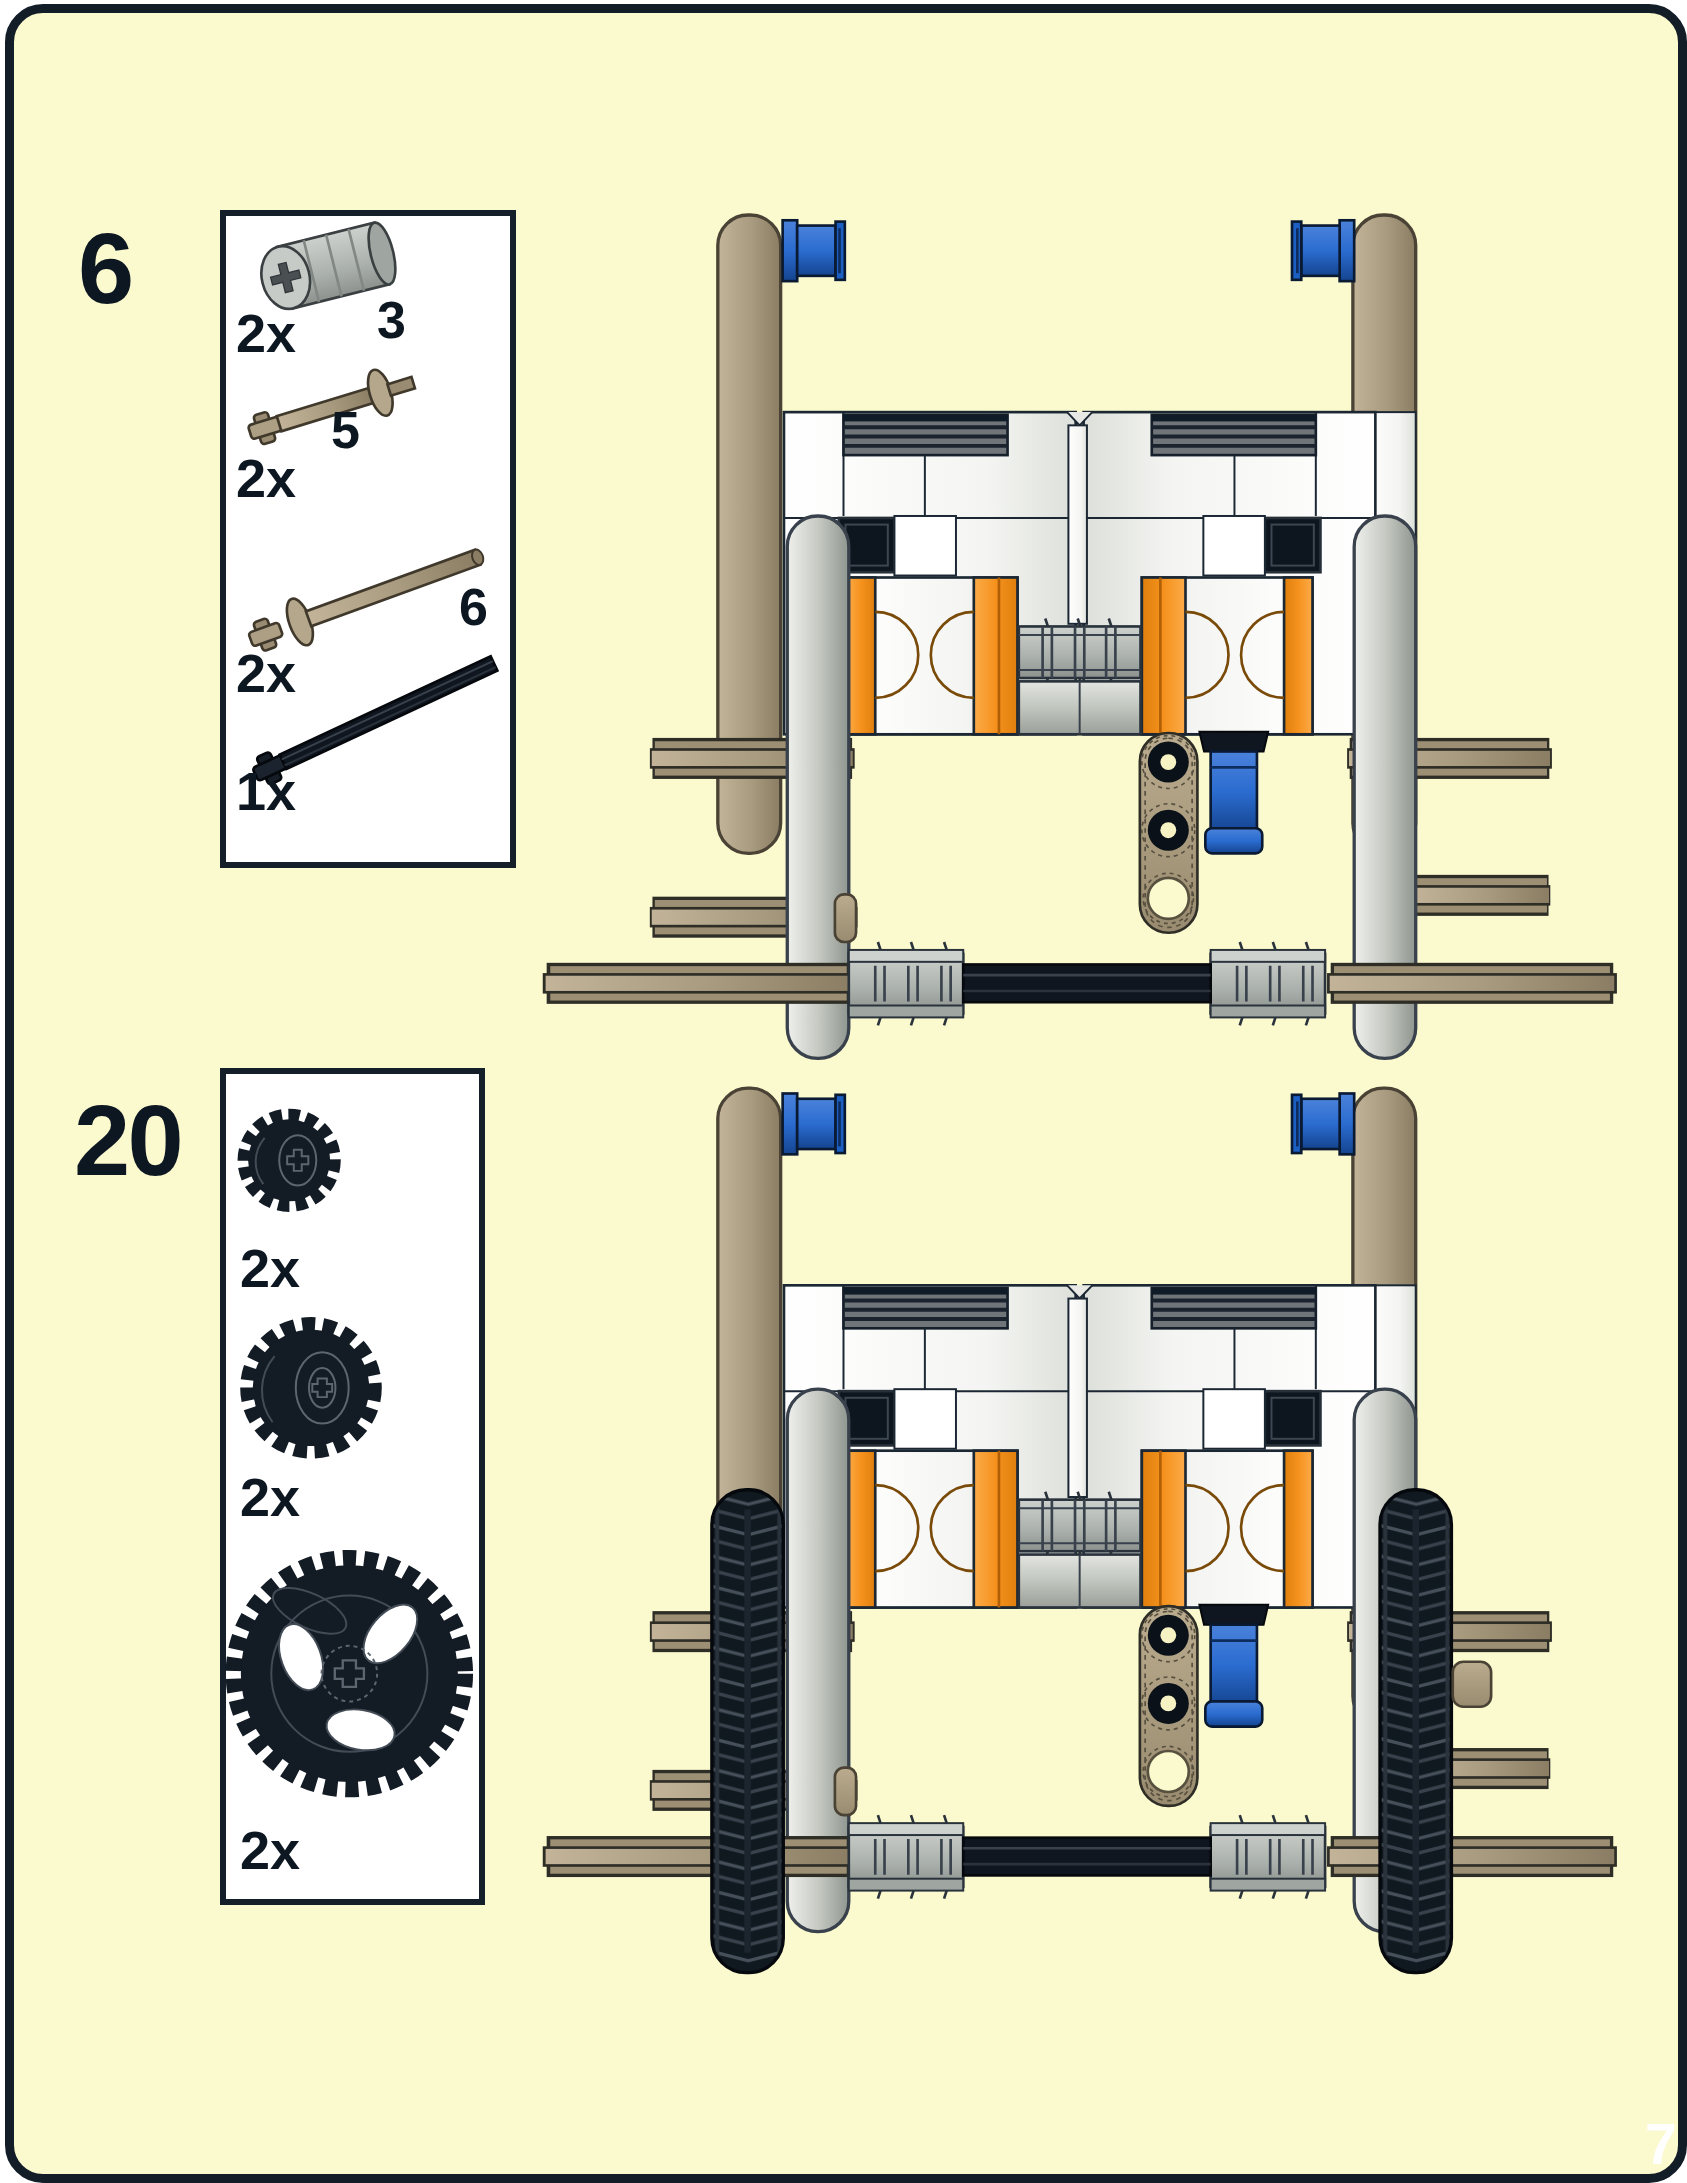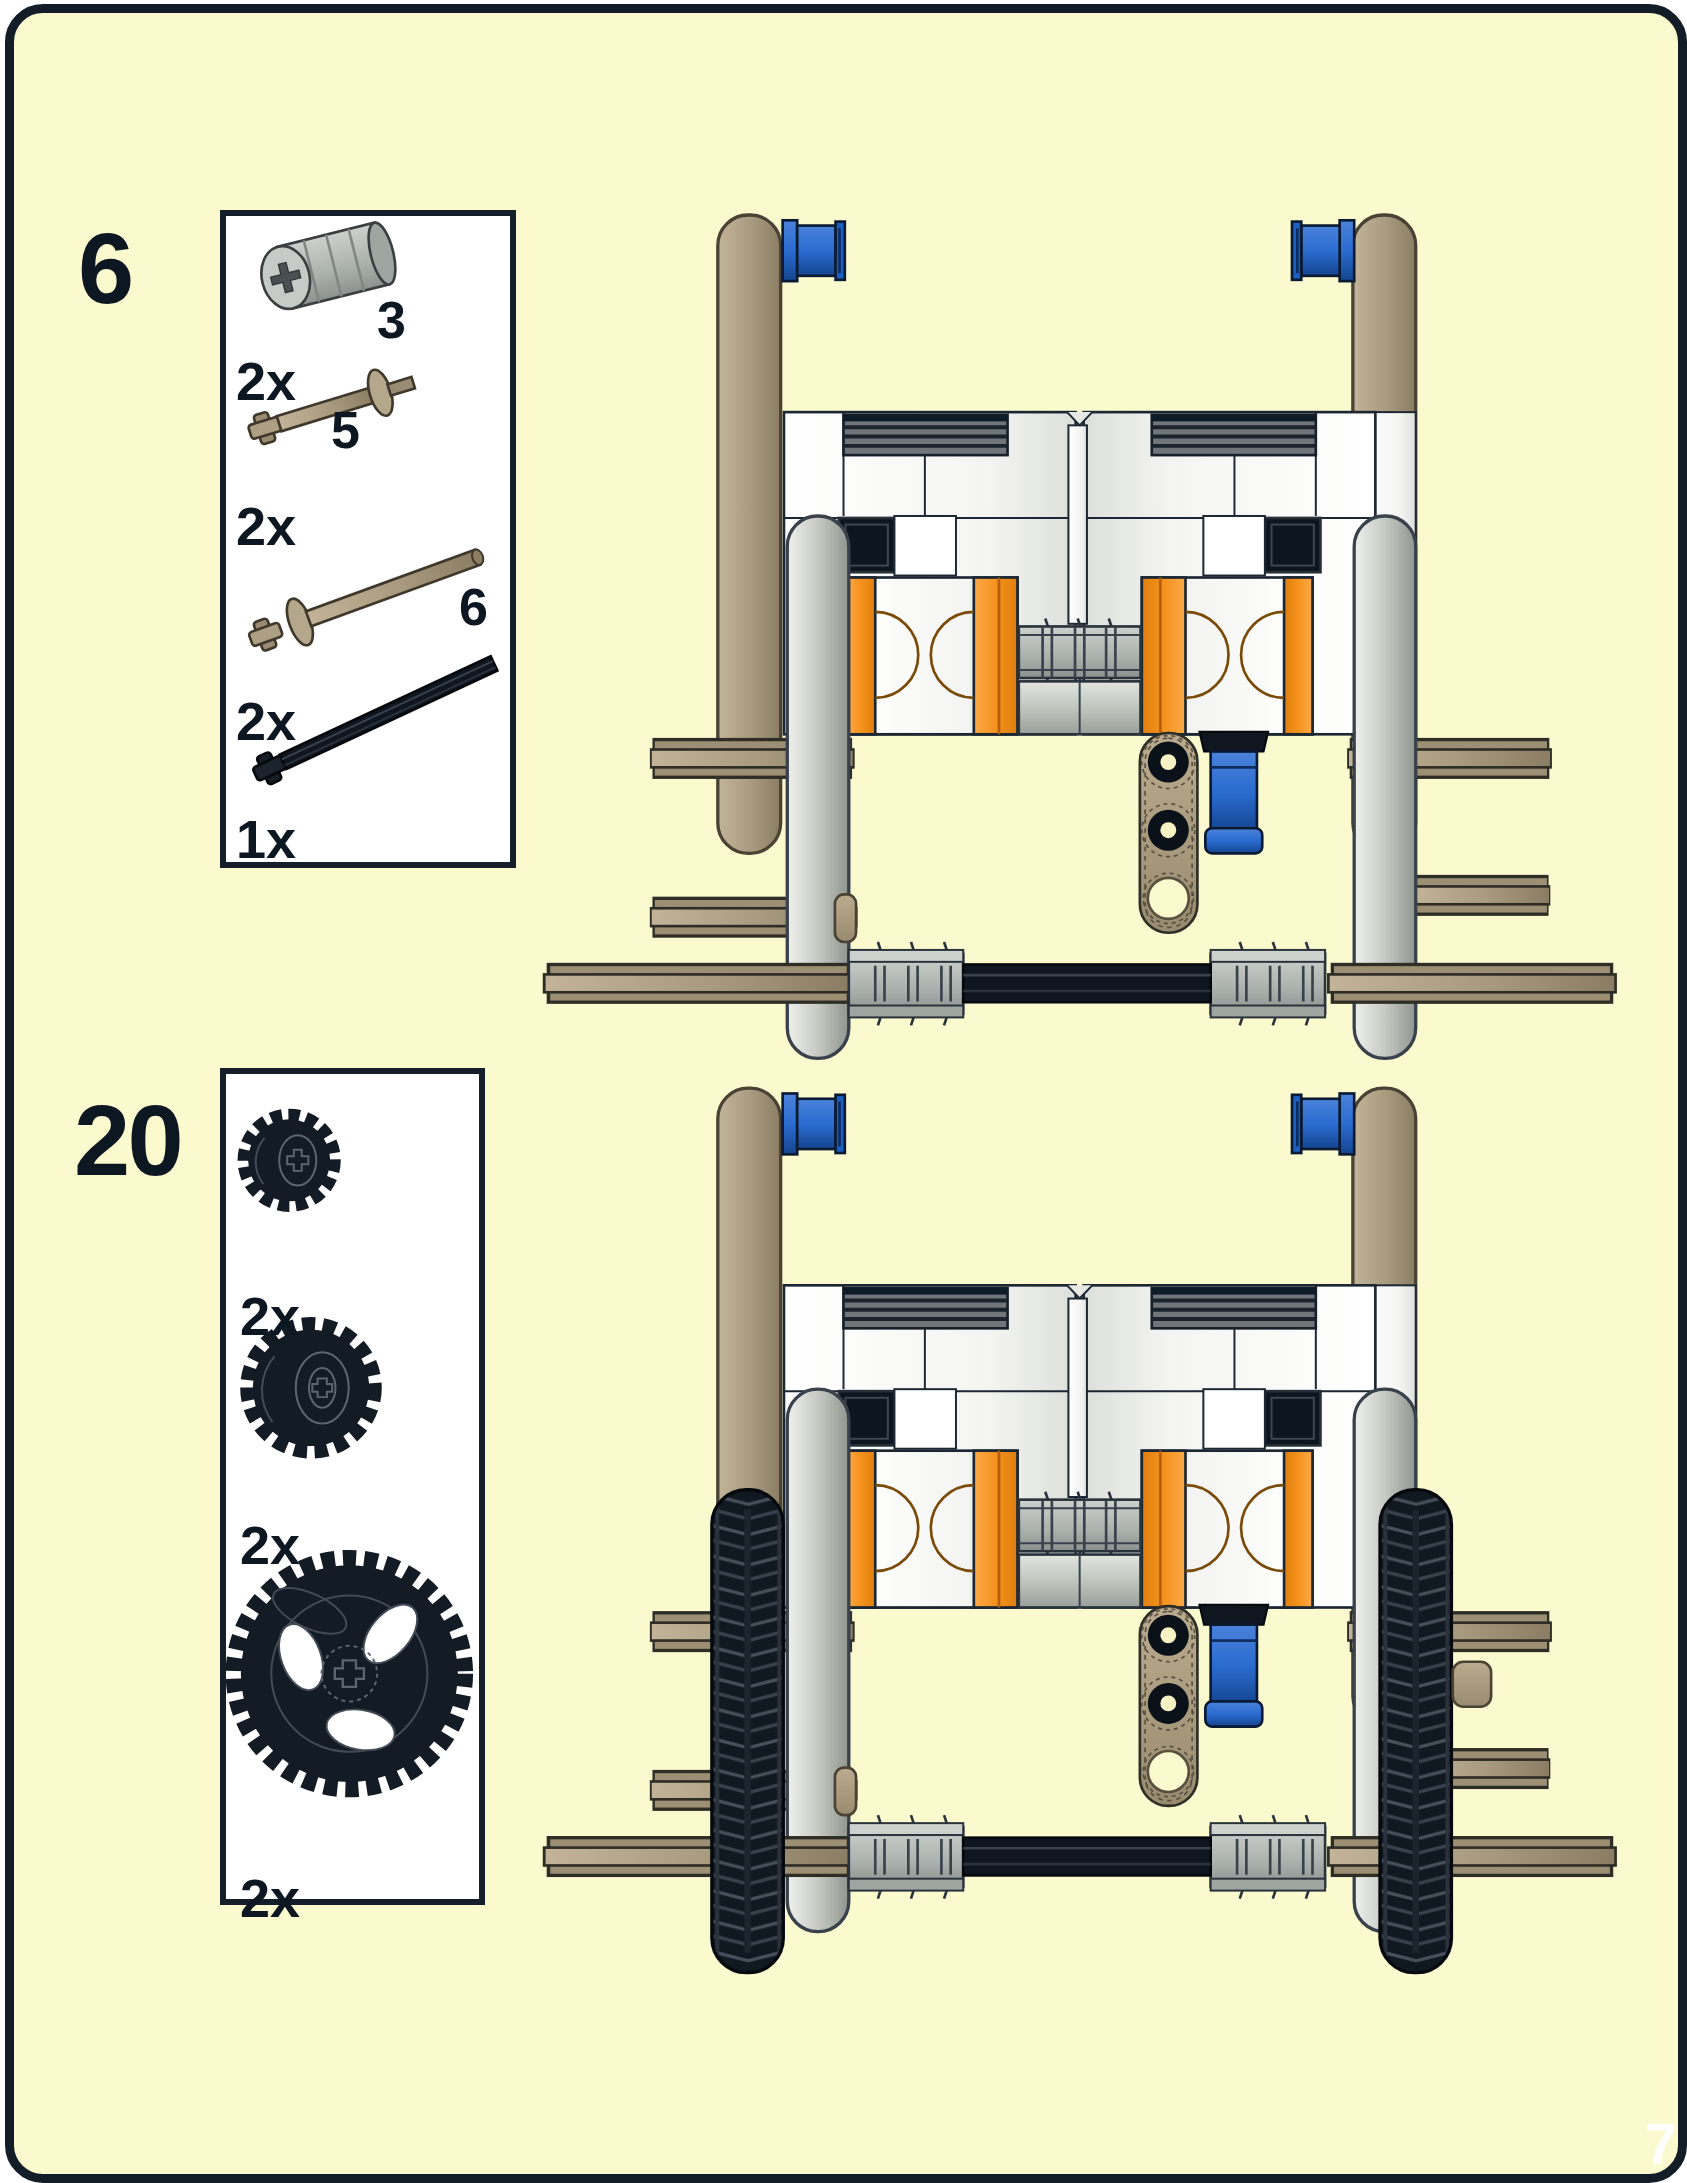--- a/index.html
+++ b/index.html
@@ -8,21 +8,21 @@
   #frame{position:absolute;left:5.3px;top:4px;width:1682px;height:2179px;box-sizing:border-box;
     background:#FBF9CE;border:9.3px solid #121D27;border-radius:38px;}
   .partbox{position:absolute;background:#ffffff;border:6.6px solid #141F2A;box-sizing:border-box;z-index:1;}
   #box12{left:220px;top:210px;width:296px;height:658px;}
   #box13{left:220px;top:1068px;width:265px;height:837px;}
   #art{position:absolute;left:0;top:0;z-index:2;pointer-events:none;}
   .lbl{position:absolute;z-index:3;color:#0D1722;font-weight:700;line-height:1;white-space:nowrap;}
   .stepnum{font-size:101px;letter-spacing:-2.6px;}
   #num12{left:78px;top:218px;}
   #num13{left:74px;top:1090px;}
-  .qty{font-size:54px;margin-top:48px;}
+  .qty{font-size:54px;}
   .sizelbl{font-size:52px;}
   #q12a{left:236px;top:306px;} #s12a{left:377px;top:294px;}
   #q12b{left:236px;top:451px;} #s12b{left:331px;top:404px;}
   #q12c{left:236px;top:646px;} #s12c{left:459px;top:581px;}
   #q12d{left:236px;top:764px;}
   #q13a{left:240px;top:1241px;}
   #q13b{left:240px;top:1470px;}
   #q13c{left:240px;top:1823px;}
   #pagenum{left:1645px;top:2116px;font-size:57px;color:#ffffff;}
 </style>

